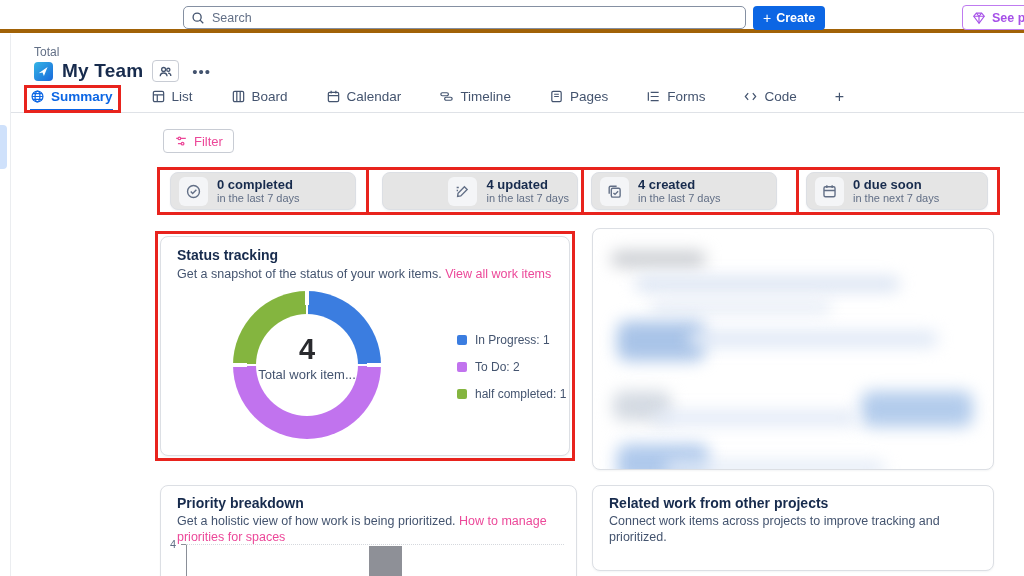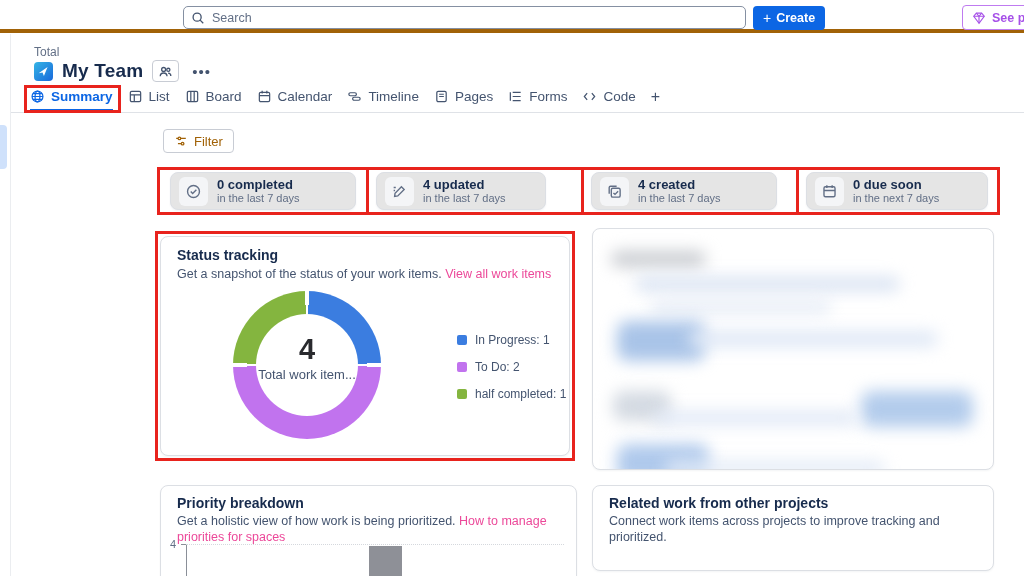--- a/index.html
+++ b/index.html
@@ -32,28 +32,28 @@
   .rail-line { position:absolute; left:10px; top:34px; bottom:0; width:0; border-left:1px solid #EBEDF0; }
   .rail-pill { position:absolute; left:0; top:125px; width:7px; height:44px; background:#CFE1FB; border-radius:0 4px 4px 0; }
   
   .breadcrumb { position:absolute; left:34px; top:45px; font-size:12px; color:#626F86; }
   .title-row { position:absolute; left:34px; top:60px; display:flex; align-items:center; gap:9px; }
   .space-avatar { width:19px; height:19px; border-radius:4px; background:linear-gradient(135deg,#35b5e5,#1868DB); display:flex; align-items:center; justify-content:center; }
   .page-title { font-size:19px; font-weight:700; color:#172B4D; letter-spacing:.2px; }
   .members-btn { width:27px; height:22px; border:1px solid #C8CCD4; border-radius:4px; background:#fff; color:#44546F; display:flex; align-items:center; justify-content:center; cursor:pointer; }
   .more-btn { border:none; background:none; color:#44546F; font-size:15px; letter-spacing:1px; cursor:pointer; padding:0 4px; }
   
-  .tabs { position:absolute; left:30px; top:88px; display:flex; gap:15px; height:23px; }
+  .tabs { position:absolute; left:30px; top:88px; display:flex; gap:38px; height:23px; }
   .tab { display:flex; align-items:center; gap:6px; font-size:13.5px; color:#44546F; cursor:pointer; padding-bottom:4px; border-bottom:2.5px solid transparent; }
   .tab.active { color:#0C66E4; font-weight:600; border-bottom-color:#0C66E4; }
   .tab .ticon { width:15px; height:15px; flex:none; }
   .tab-plus { font-size:16px; color:#44546F; }
   .tabs-divider { position:absolute; left:11px; top:112px; right:0; border-top:1px solid #DFE2E7; }
   
-  .filter-btn { position:absolute; left:163px; top:129px; height:24px; padding:0 10px; background:#fff; border:1px solid #C8CCD4; border-radius:4px; font:13px "Liberation Sans",sans-serif; color:#a16207; display:flex; align-items:center; gap:6px; cursor:pointer; }
+  .filter-btn { position:absolute; left:163px; top:129px; height:24px; padding:0 10px; background:#fff; border:1px solid #C8CCD4; border-radius:4px; font:13px "Liberation Sans",sans-serif; color:#ec4899; display:flex; align-items:center; gap:6px; cursor:pointer; }
   
   .red-box { position:absolute; border:3px solid #E8231D; pointer-events:none; z-index:5; }
   .red-div { position:absolute; top:-3px; bottom:-3px; width:3px; background:#E8231D; }
   
   .stats-zone { position:absolute; left:157px; top:167px; width:843px; height:48px; }
   .stat-card { position:absolute; top:5px; height:38px; background:#e5e5e5; border:1px solid #DCDFE4; border-radius:8px; box-shadow:0 1px 2px rgba(9,30,66,.06); display:flex; align-items:center; padding:0 8px; gap:9px; }
   .stat-tile { width:29px; height:29px; border-radius:6px; background:#F4F5F7; color:#626F86; display:flex; align-items:center; justify-content:center; flex:none; }
   .stat-title { font-size:13px; font-weight:700; color:#172B4D; line-height:15px; }
   .stat-sub { font-size:11px; color:#626F86; line-height:13px; }
   
@@ -208,21 +208,21 @@
           <svg width="17" height="17" viewBox="0 0 16 16" fill="none" stroke="currentColor" stroke-width="1.3">
             <circle cx="8" cy="8" r="5.6"></circle>
             <polyline points="5.4,8.1 7.2,9.9 10.7,6.3"></polyline>
           </svg>
         </span>
       <span>
           <div class="stat-title">0 completed</div>
       <div class="stat-sub">in the last 7 days</div>
         </span>
     </div>
-    <div class="stat-card" style="left:219px; width:170px;">
+    <div class="stat-card" style="left:225px; width:196px;justify-content:flex-end;">
       <span class="stat-tile">
           <svg width="17" height="17" viewBox="0 0 16 16" fill="none" stroke="currentColor" stroke-width="1.3">
             <path d="M9.8 3.6l2.6 2.6-6 6-3 .4.4-3z"></path>
             <path d="M2.5 4.2h2M2.5 7h1.3"></path>
           </svg>
         </span>
       <span>
           <div class="stat-title">4 updated</div>
       <div class="stat-sub">in the last 7 days</div>
         </span>

